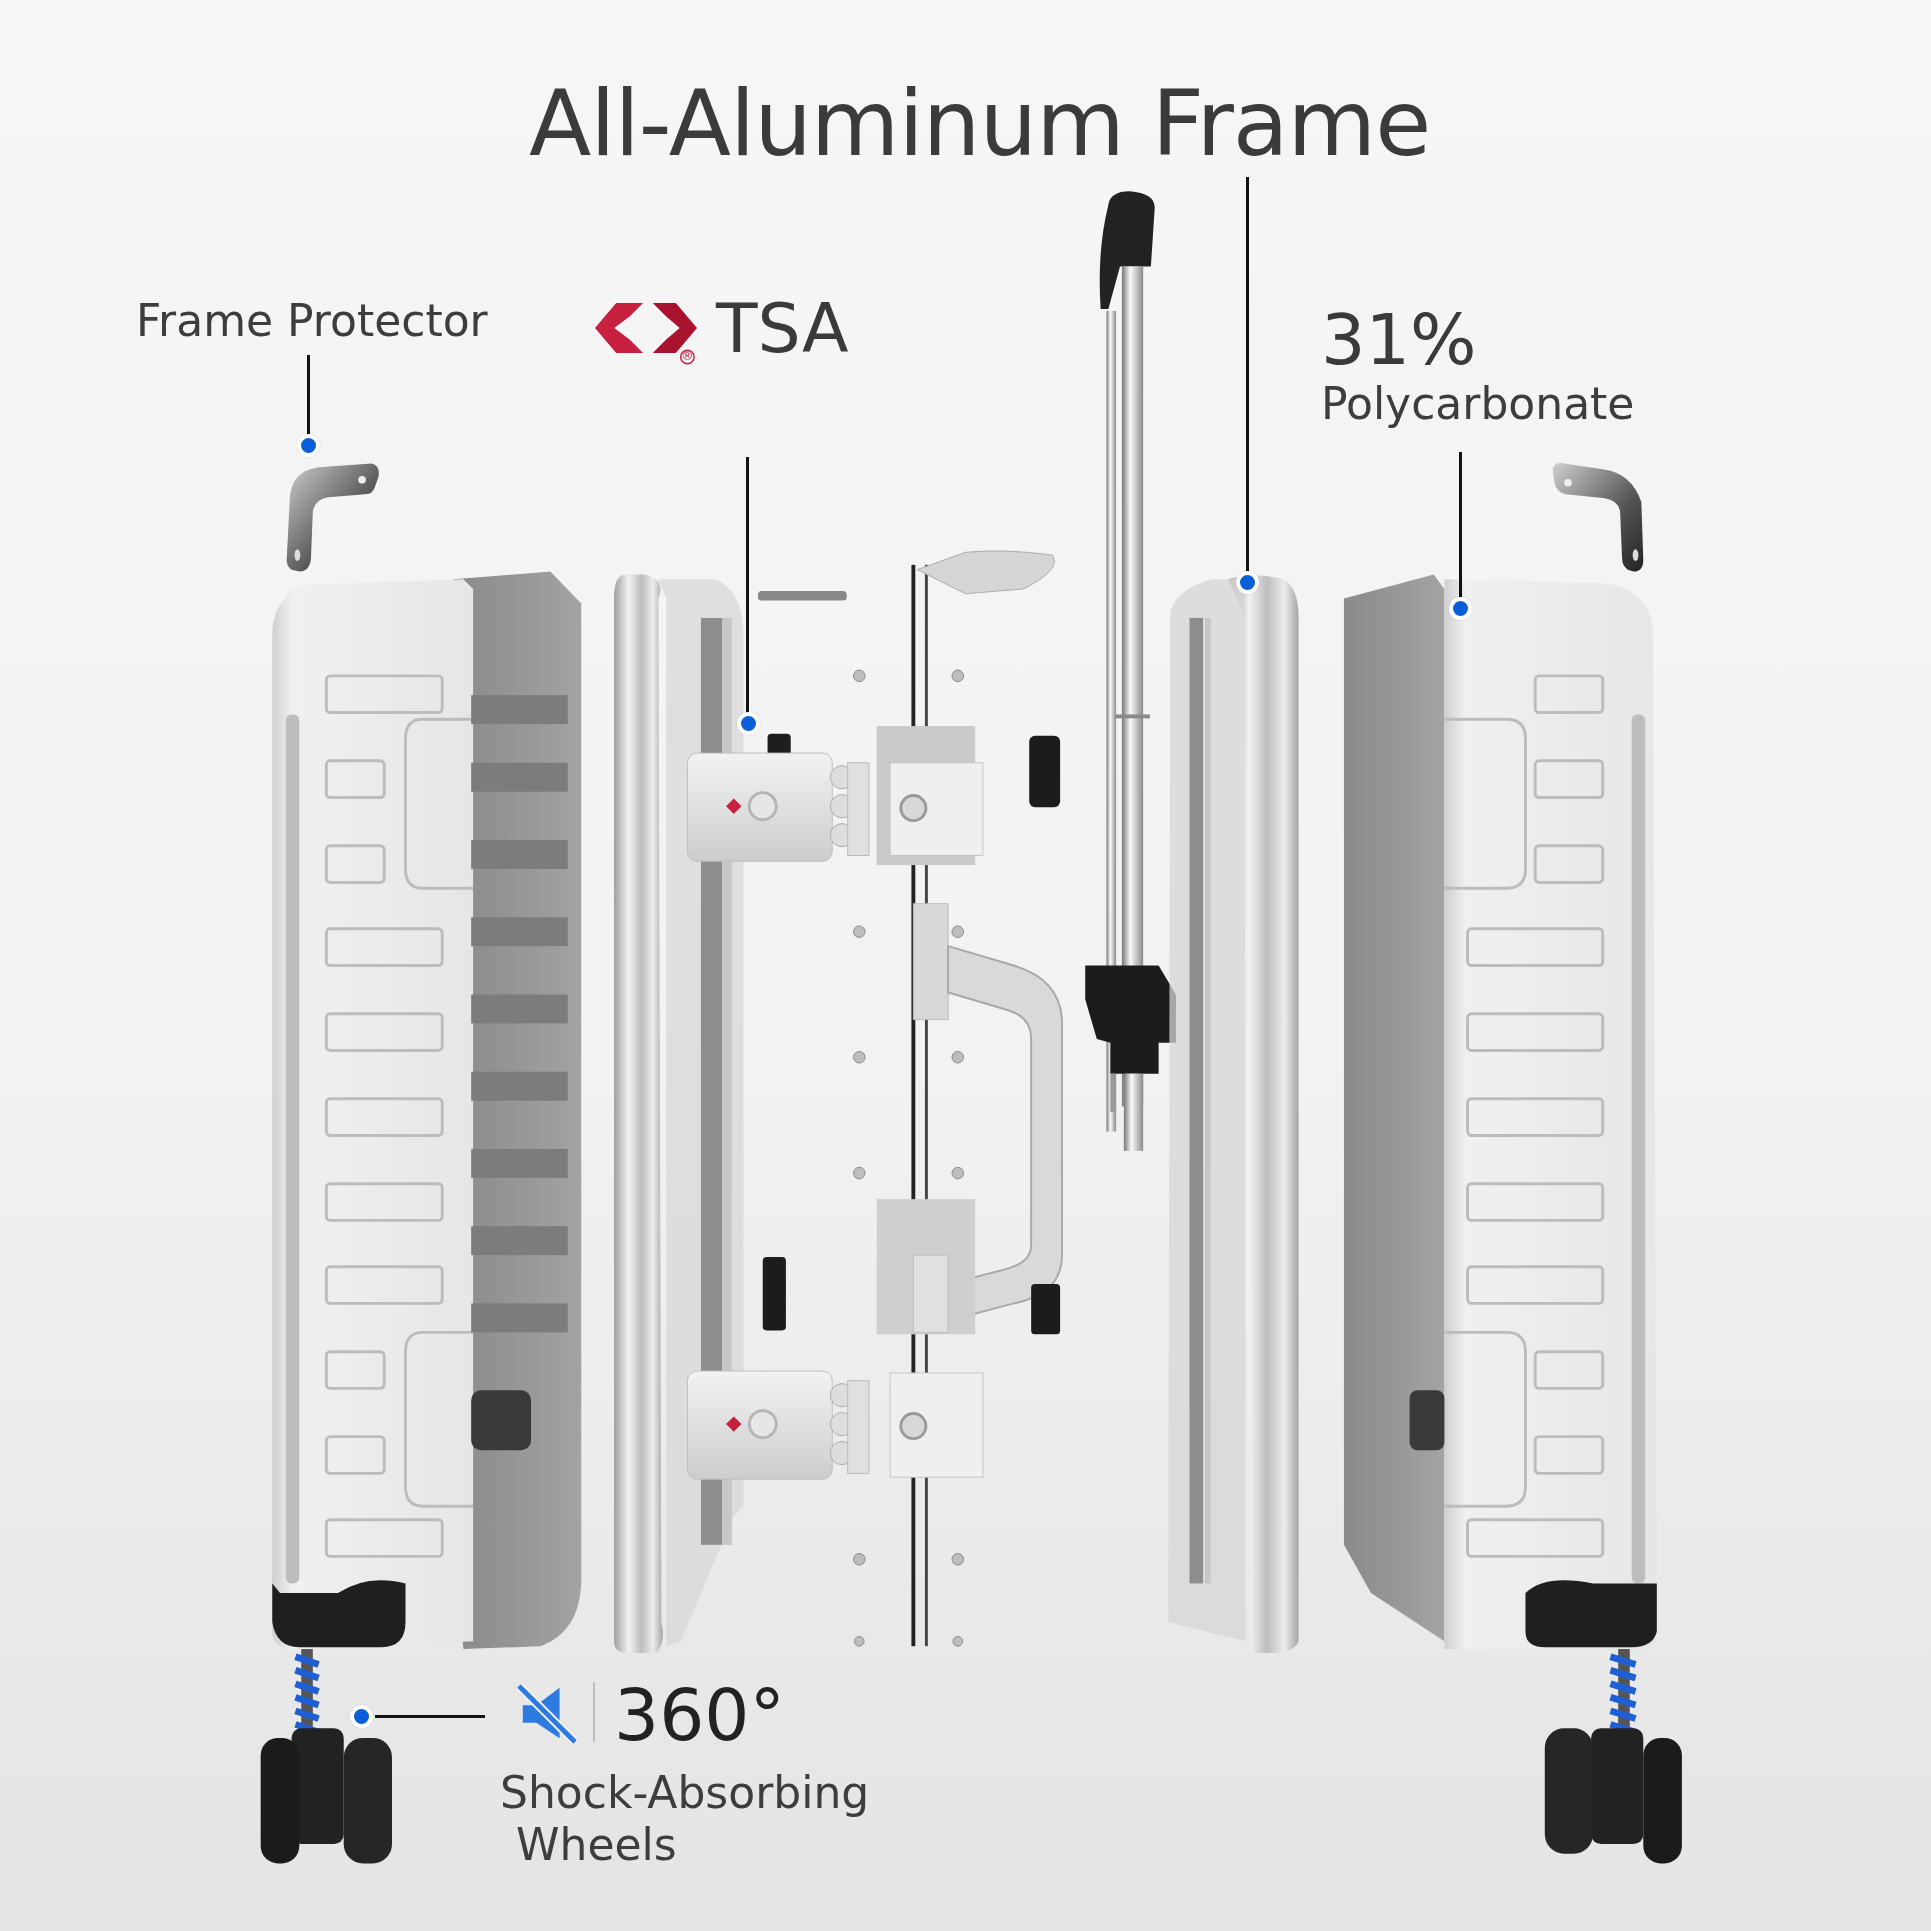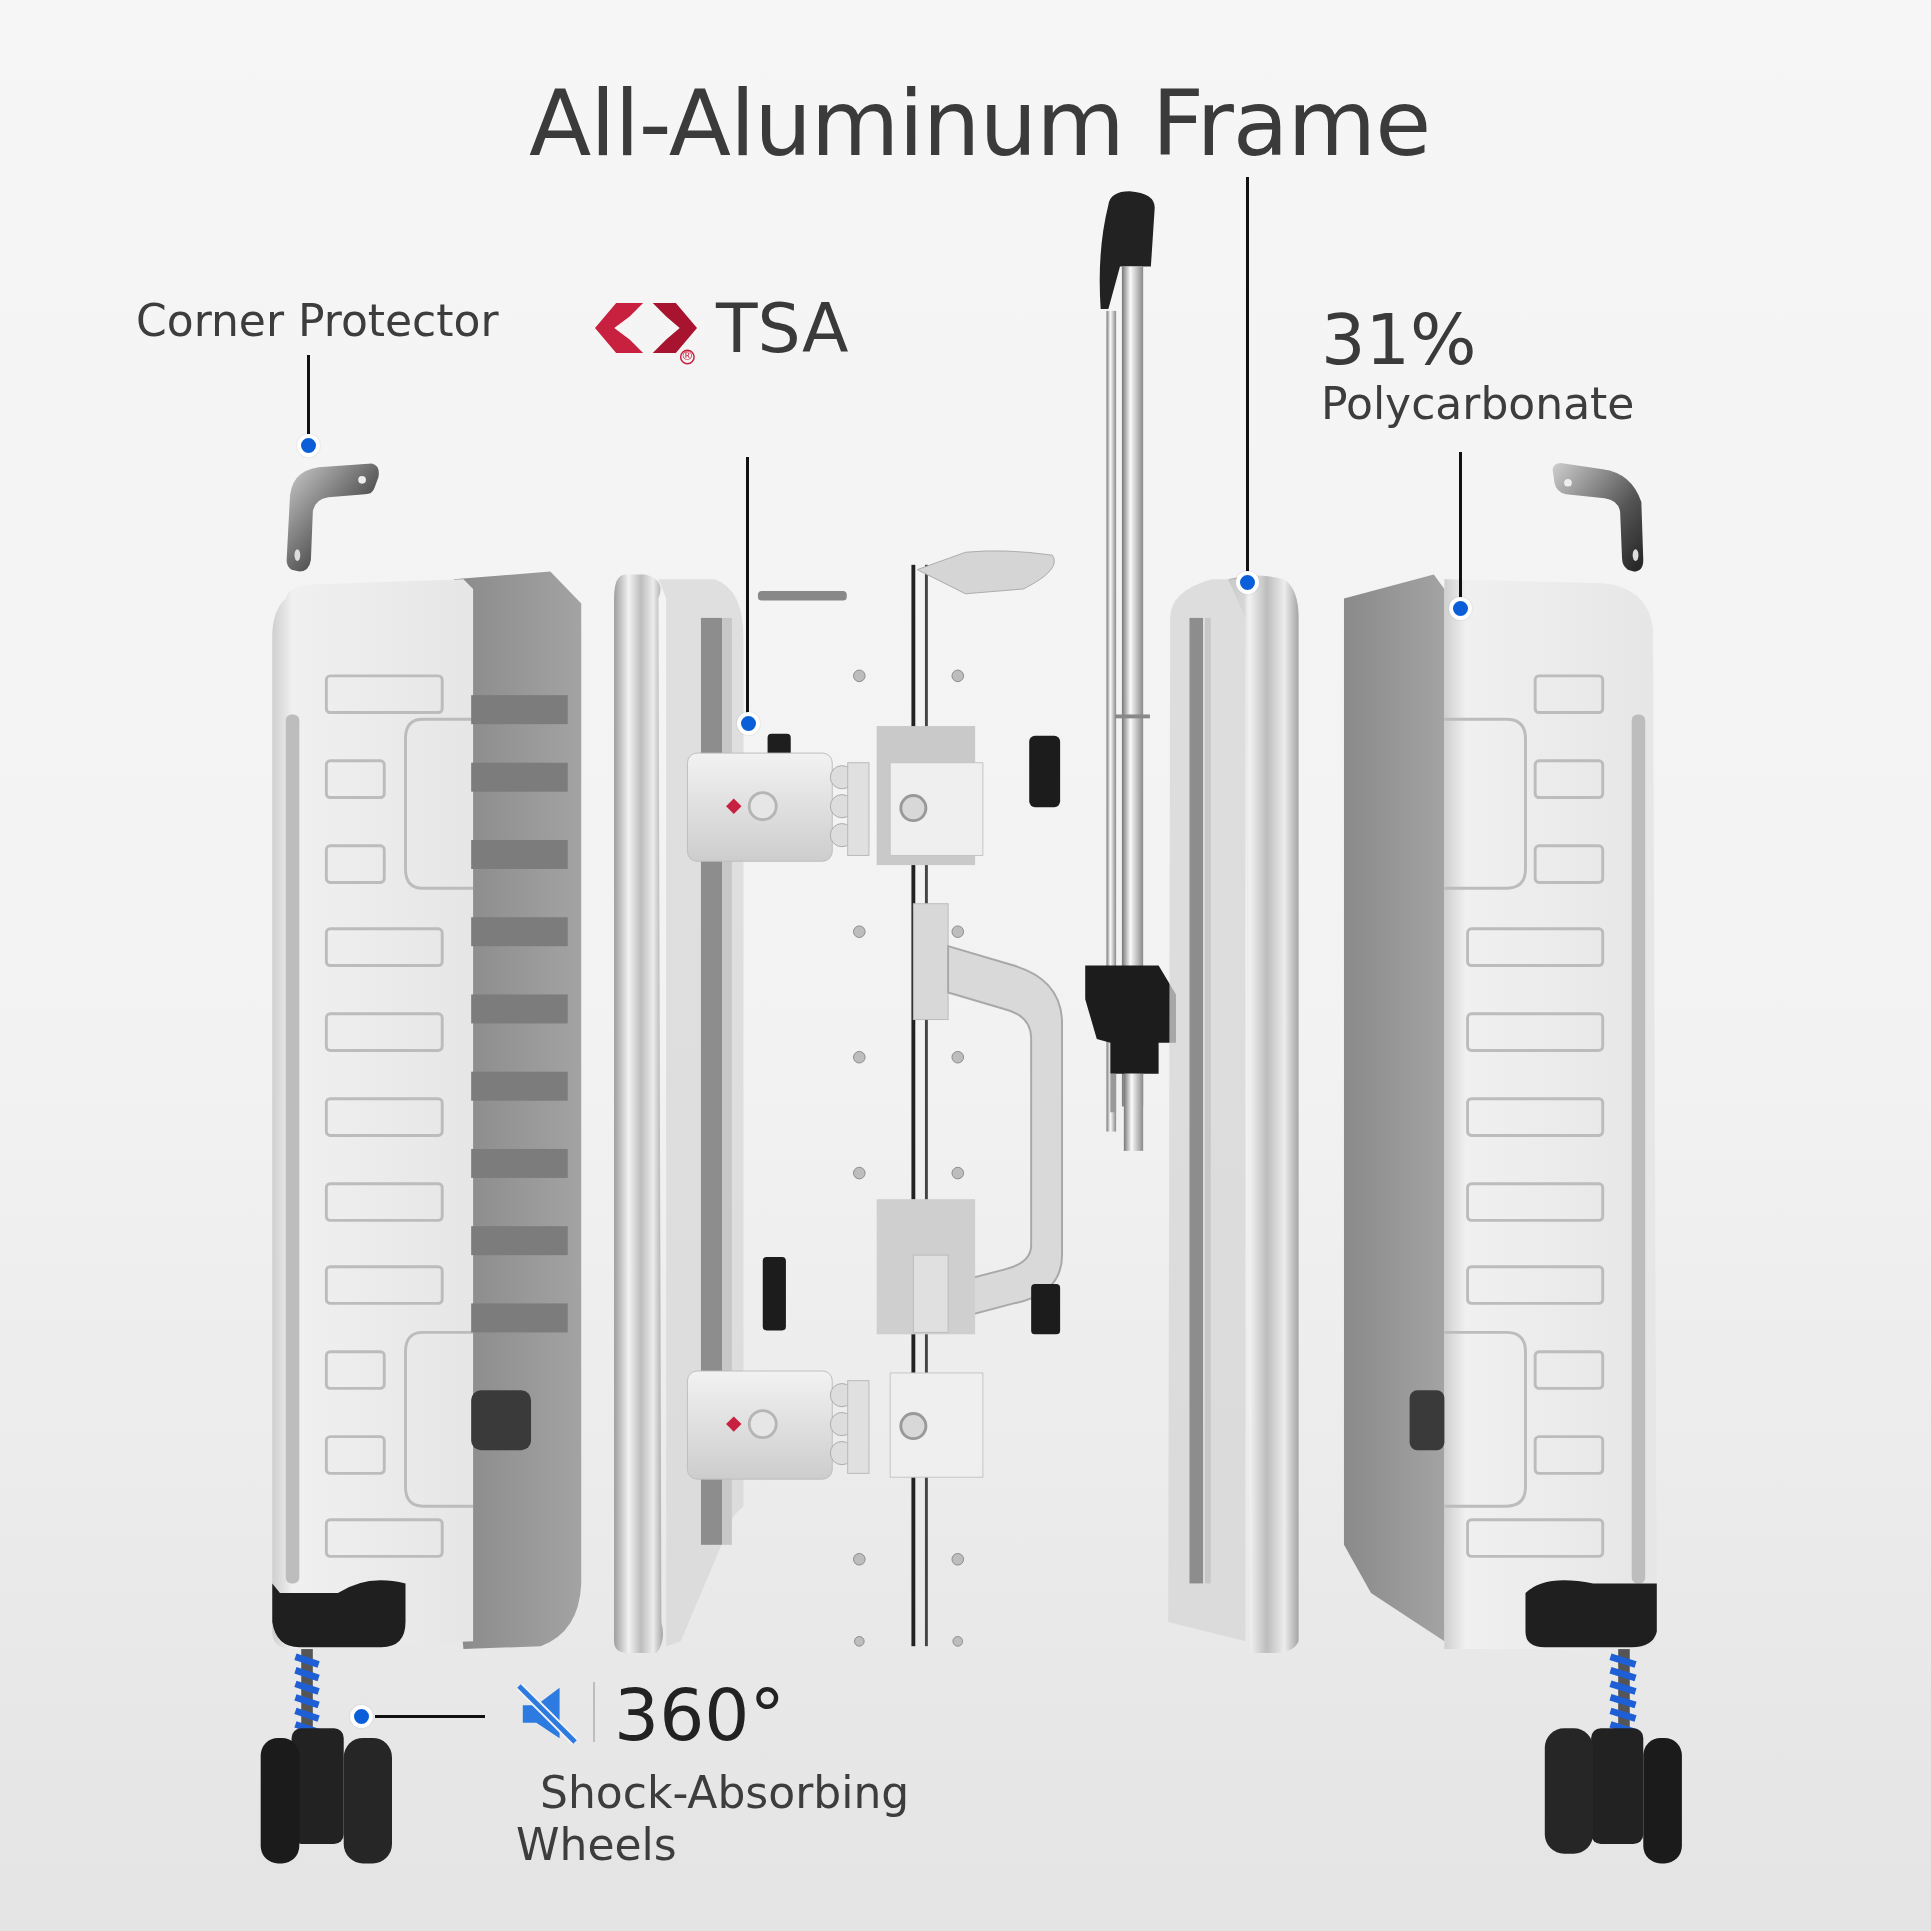--- a/index.html
+++ b/index.html
@@ -231,21 +231,21 @@
           <path d="M1668,1786 L1694,1794"></path>
       </g>
       <rect x="1648" y="1790" width="54" height="120" rx="10" fill="#222"></rect>
       <rect x="1600" y="1790" width="50" height="130" rx="20" fill="#262626"></rect>
       <rect x="1702" y="1800" width="40" height="130" rx="18" fill="#1b1b1b"></rect>
     </g>
   </svg>
 
   <div class="abs title">All-Aluminum Frame</div>
 
-  <div class="abs lbl" style="left:136px;top:295px;">Corner Protector</div>
+  <div class="abs lbl" style="left:136px;top:295px;">Frame Protector</div>
   <div class="vline" style="left:307px;top:355px;height:79px;"></div>
   <div class="dot" style="left:297px;top:434px;"></div>
 
   <div class="abs" style="left:595px;top:295px;width:102px;height:70px;">
     <svg width="102" height="70" viewBox="0 0 106 72">
       <path d="M0,34 L22,8 L50,8 L36,22 L20,34 L36,46 L50,60 L22,60 Z" fill="#c8203f"></path>
       <path d="M60,8 L84,8 L106,34 L84,60 L60,60 L74,46 L88,34 L74,22 Z" fill="#a8142f"></path>
       <path d="M38,34 L53,20 L68,34 L53,48 Z" fill="#f4f4f4"></path>
       <circle cx="96" cy="64" r="7" fill="none" stroke="#c8203f" stroke-width="1.5"></circle>
     </svg>
@@ -267,16 +267,16 @@
   <div class="hline" style="left:375px;top:1715px;height:2.9px;width:110px;"></div>
   <div class="abs" style="left:517px;top:1684px;width:60px;height:60px;">
     <svg width="60" height="60" viewBox="0 0 62 62">
       <path d="M6,22 L20,22 L44,4 L44,56 L20,40 L6,40 Z" fill="#2d7be0"></path>
       <path d="M2,2 L60,60" stroke="#f2f2f2" stroke-width="9"></path>
       <path d="M2,2 L60,60" stroke="#2d7be0" stroke-width="5"></path>
     </svg>
   </div>
   <div class="abs" style="left:593px;top:1682px;width:1.9px;height:60px;background:#bdbdbd;"></div>
   <div class="abs lbl-big" style="left:614px;top:1680px;color:#222;font-size:71px;">360°</div>
-  <div class="abs lbl" style="left:540px;top:1767px;">Shock-Absorbing</div>
+  <div class="abs lbl" style="left:500px;top:1767px;">Shock-Absorbing</div>
   <div class="abs lbl" style="left:516px;top:1819px;">Wheels</div>
 </div>
 
 
 </body></html>

